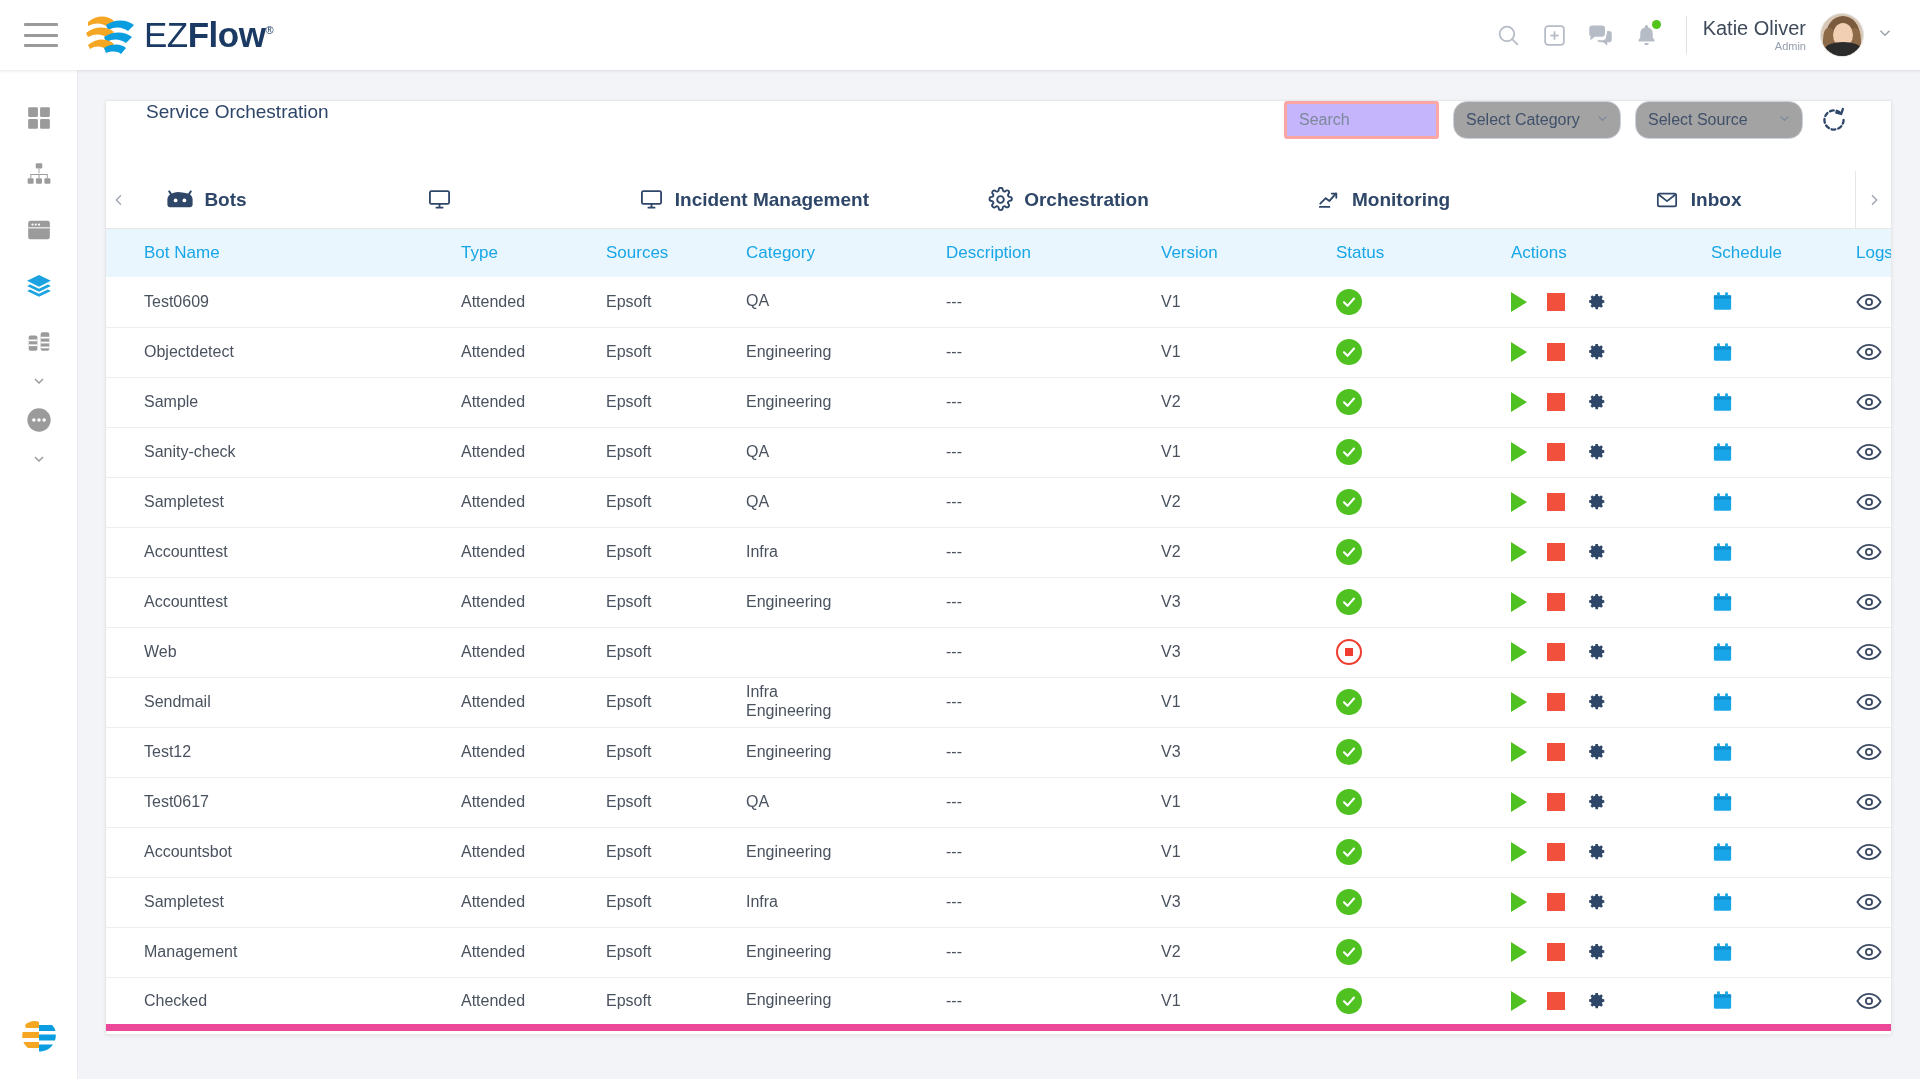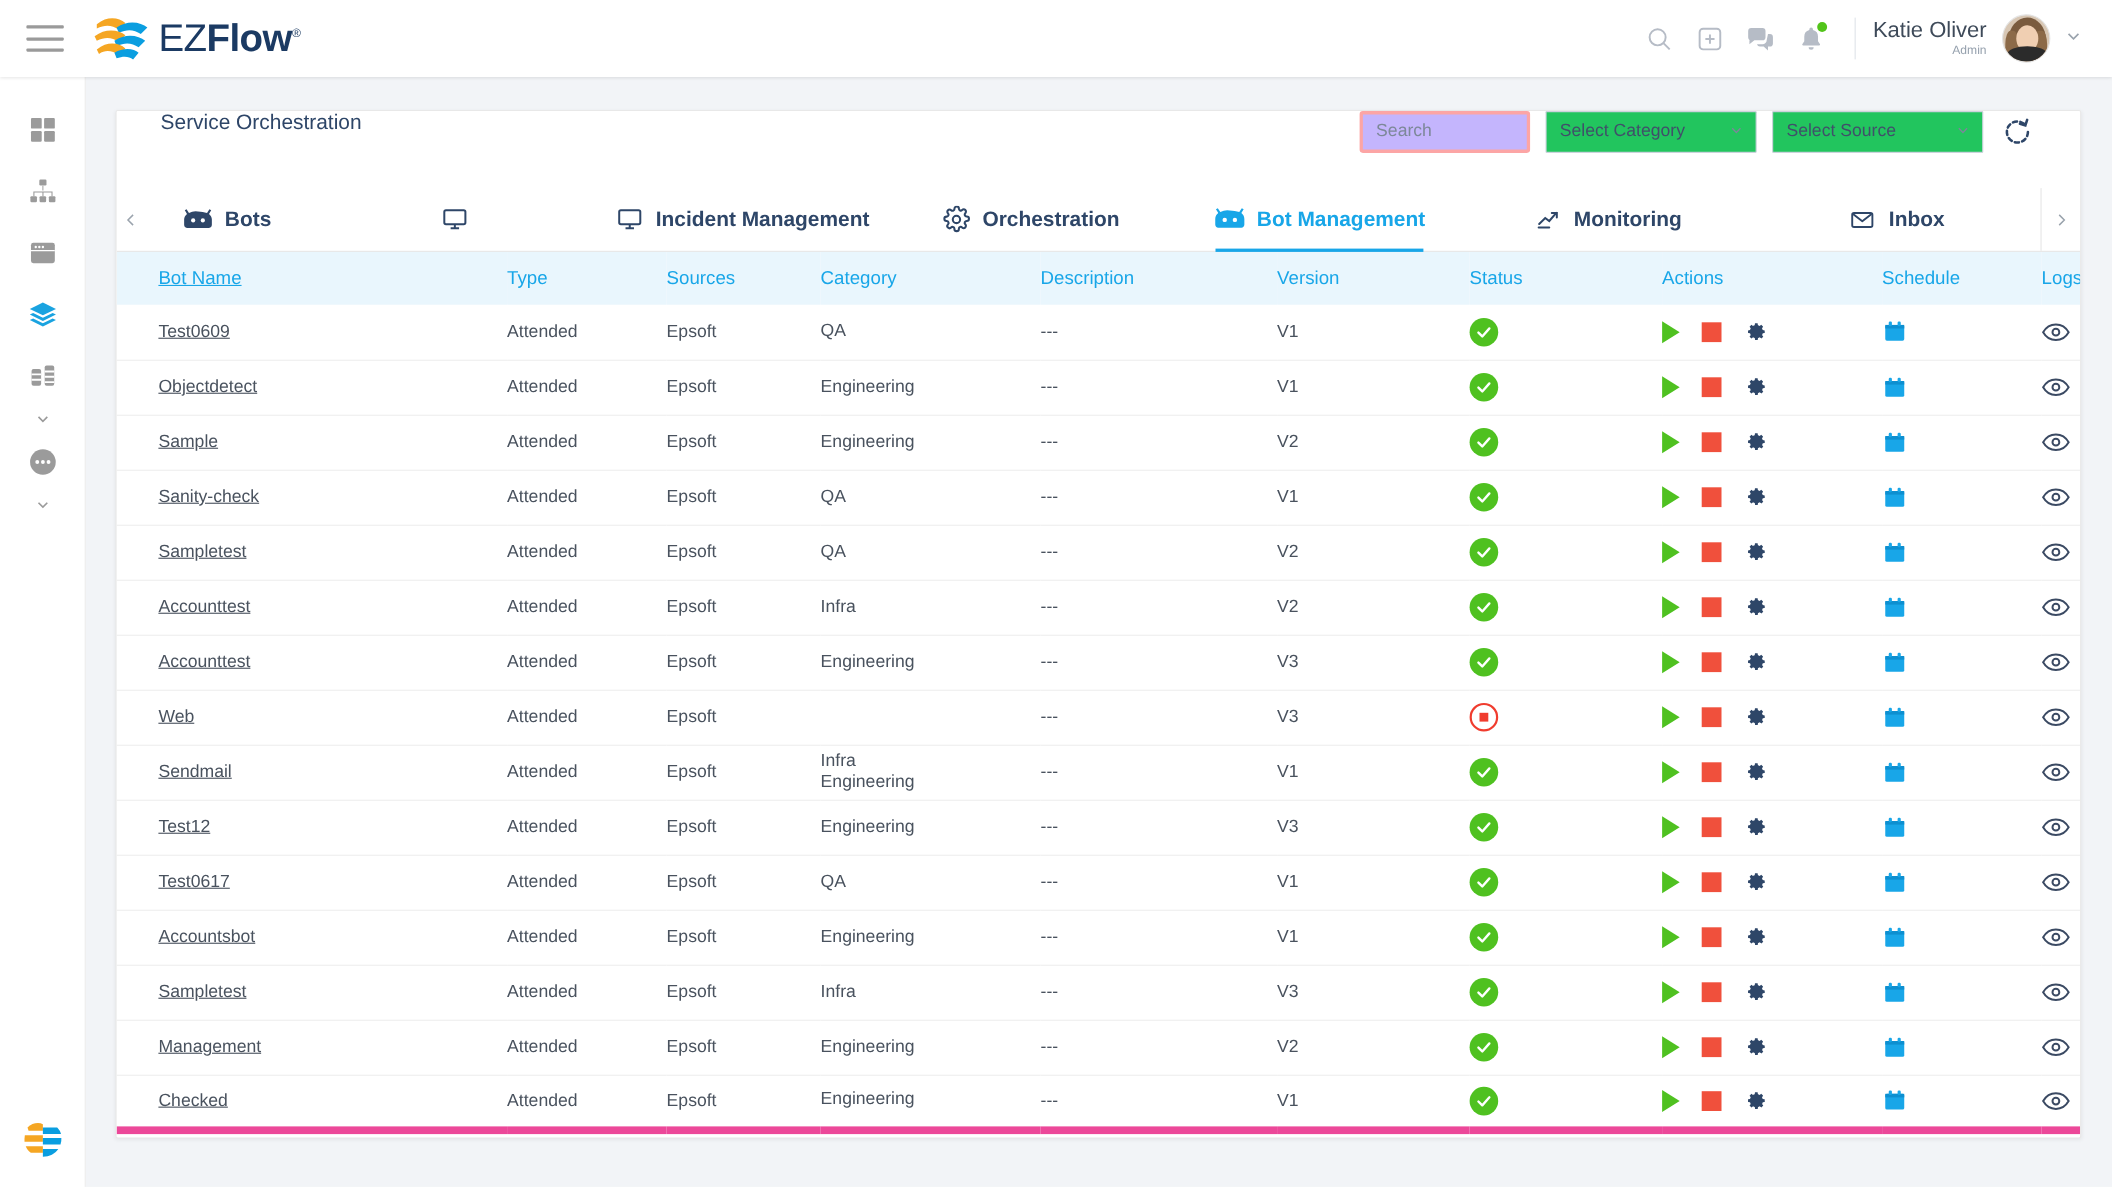--- a/index.html
+++ b/index.html
@@ -76,22 +76,22 @@
 
   .card-head { height:70px; display:flex; align-items:flex-start; padding:0 40px; }
   .card-title { font-size:19px; color:#2e4668; }
   .head-tools { margin-left:auto; display:flex; align-items:center; gap:14px; }
   .search-box {
     width:155px; height:38px; border:3px solid #fca5a5; border-radius:3px; padding:0 12px;
     font-size:16px; color:#40506a; font-family:"Liberation Sans", sans-serif; outline:none; background:#c4b5fd;
   }
   .search-box::placeholder { color:#7d8899; }
   .sel {
-    width:192px; height:38px; border:1px solid #ccd2dc; border-radius:1px;
-    display:flex; align-items:center; padding:0 10px 0 12px; cursor:pointer; background:#22c55e;
+    width:168px; height:38px; border:1px solid #ccd2dc; border-radius:14px;
+    display:flex; align-items:center; padding:0 10px 0 12px; cursor:pointer; background:#a3a3a3;
   }
   .sel span.lbl { font-size:16px; color:#40506a; white-space:nowrap; }
   .sel span.cv { margin-left:auto; color:#7c879a; font-size:13px; }
   .refresh { width:34px; height:34px; display:flex; align-items:center; justify-content:center;
     cursor:pointer; color:#2e4668; }
 
   
   .tabs-wrap { height:58px; display:flex; align-items:stretch; border-bottom:1px solid #e6e6e6;
      position:relative; }
   .tab-arrow { width:26px; display:flex; align-items:center; justify-content:center;
@@ -108,21 +108,21 @@
 
   
   .tbl { width:100%; border-collapse:collapse; table-layout:fixed; }
   .tbl thead th {
     background:#e9f6fd; color:#18a6e8; font-size:17px; font-weight:400; text-align:left;
     height:48px; padding:0 0 0 0; vertical-align:middle;
   }
   .tbl tbody td { height:50px; font-size:16px; color:#49525e; border-bottom:1px solid #eeeeee;
     vertical-align:middle; }
   .tbl tbody tr:last-child td { border-bottom:7px solid #ec4899; }
-  .c-name   { width:355px; padding-left:38px !important;text-decoration:underline; }
+  .c-name   { width:355px; padding-left:38px !important; }
   .c-type   { width:145px; }
   .c-source { width:140px; }
   .c-cat    { width:200px; }
   .c-desc   { width:215px; }
   .c-ver    { width:175px; }
   .c-status { width:175px; }
   .c-act    { width:200px; }
   .c-sched  { width:145px; }
   .c-logs   { width:auto; }
   .cat-multi { line-height:1.18; }
@@ -369,30 +369,20 @@
           <div class="tab">
             <span class="ticon">
               <svg width="25" height="25" viewBox="0 0 24 24" fill="none" stroke="#2e4668" stroke-width="1.8">
                 <circle cx="12" cy="12" r="3.2"></circle>
                 <path d="M19.3 14.4a1.6 1.6 0 0 0 .33 1.77l.06.06a1.94 1.94 0 1 1-2.75 2.75l-.06-.06a1.6 1.6 0 0 0-1.77-.33 1.6 1.6 0 0 0-1 1.47v.17a1.94 1.94 0 1 1-3.88 0v-.09a1.6 1.6 0 0 0-1.05-1.47 1.6 1.6 0 0 0-1.77.33l-.06.06a1.94 1.94 0 1 1-2.75-2.75l.06-.06A1.6 1.6 0 0 0 5 14.4a1.6 1.6 0 0 0-1.47-1H3.4a1.94 1.94 0 1 1 0-3.88h.09A1.6 1.6 0 0 0 5 8.5a1.6 1.6 0 0 0-.33-1.77l-.06-.06A1.94 1.94 0 1 1 7.36 3.9l.06.06a1.6 1.6 0 0 0 1.77.33h.08a1.6 1.6 0 0 0 1-1.47V2.6a1.94 1.94 0 1 1 3.88 0v.09a1.6 1.6 0 0 0 1 1.47 1.6 1.6 0 0 0 1.77-.33l.06-.06a1.94 1.94 0 1 1 2.75 2.75l-.06.06a1.6 1.6 0 0 0-.33 1.77v.08a1.6 1.6 0 0 0 1.47 1h.17a1.94 1.94 0 1 1 0 3.88h-.09a1.6 1.6 0 0 0-1.47 1z"></path>
               </svg>
             </span>
             <span>Orchestration</span>
           </div>
 
-          <div class="tab active">
-            <span class="ticon">
-              <svg width="28" height="21" viewBox="0 0 26 20" fill="#18a6e8">
-                <path d="M3 4.5 1 1.2l1.6-1 2.2 3.4A12.6 12.6 0 0 1 13 2.2c3 0 5.7.8 8.2 1.4L23.4.2l1.6 1-2 3.3c1.6 1.3 2.6 3 2.6 5.1v4.8c0 1.6-1.1 2.8-2.6 2.8H3c-1.5 0-2.6-1.2-2.6-2.8V9.6c0-2.1 1-3.8 2.6-5.1z"></path>
-                <circle cx="8.6" cy="10.4" r="1.9" fill="#fff"></circle>
-                  <circle cx="17.4" cy="10.4" r="1.9" fill="#fff"></circle>
-              </svg>
-            </span>
-            <span>Bot Management</span>
-          </div>
 
           <div class="tab">
             <span class="ticon">
               <svg width="25" height="22" viewBox="0 0 24 24" fill="none" stroke="#2e4668" stroke-width="2" stroke-linecap="round">
                 <polyline points="3 16 9 10 13 13 20 5"></polyline>
                   <polyline points="15.5 5 20.5 5 20.5 9.6"></polyline>
                   <line x1="2.5" y1="19.5" x2="13" y2="19.5"></line>
               </svg>
             </span>
             <span>Monitoring</span>

